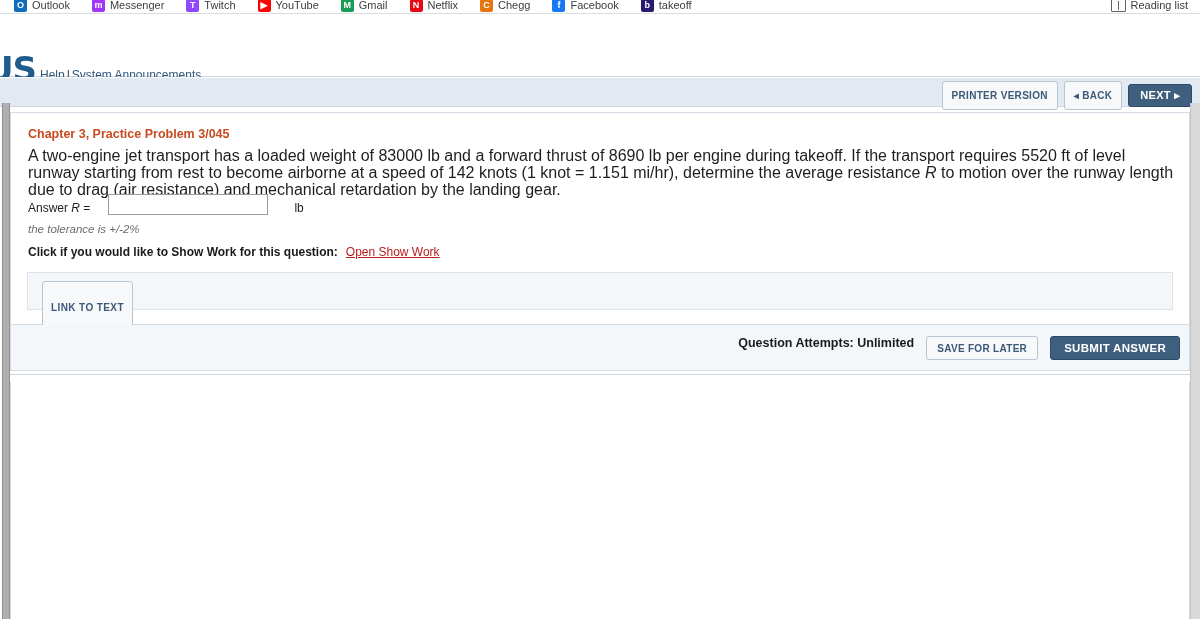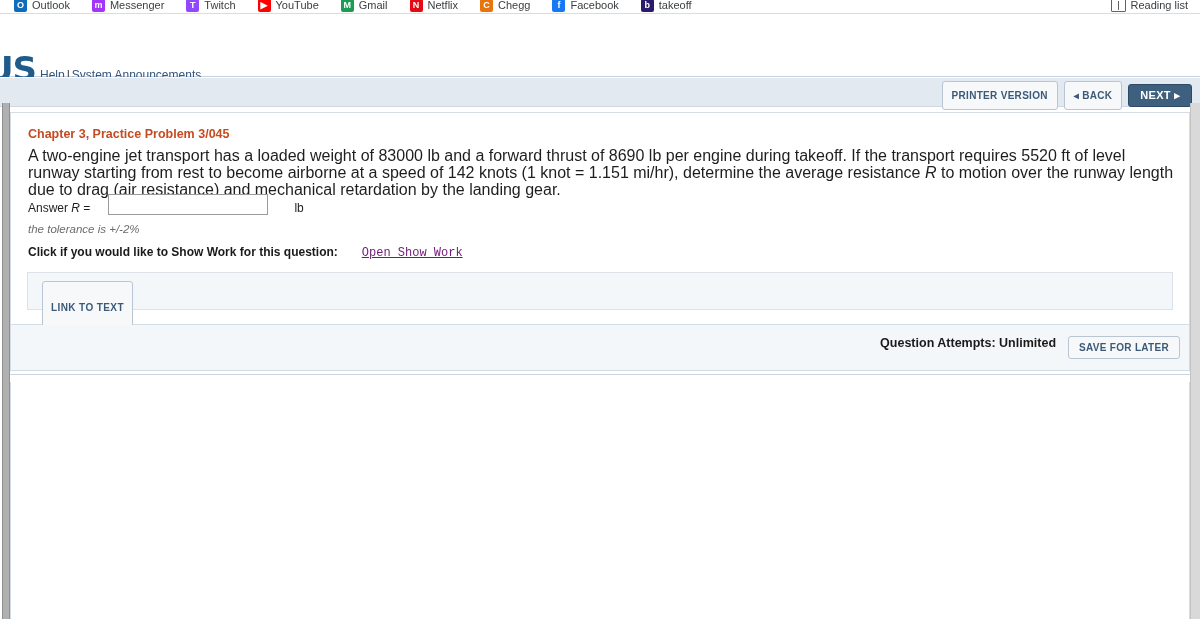--- a/index.html
+++ b/index.html
@@ -228,26 +228,25 @@
     color: #6d6d6d;
   }
   .showwork-row {
     position: absolute;
     left: 17px; top: 132px;
     font-size: 12px;
     font-weight: bold;
     color: #1a1a1a;
   }
   .showwork-link {
-    margin-left: 24px;
+    margin-left: 8px;
     font-weight: normal;
-    color: #701a75;
+    color: #b91c1c;
     text-decoration: underline;
     cursor: pointer;
-    font-family: Liberation Mono, monospace;
   }
 
   .link-panel {
     position: absolute;
     left: 16px; top: 159px;
     width: 1146px;
     height: 38px;
     background: #f4f7fa;
     border: 1px solid #dbe2ea;
     box-sizing: border-box;
@@ -426,20 +425,21 @@
 
   <div class="link-panel">
     <button class="link-to-text">LINK TO TEXT</button>
   </div>
 </div>
 
 <div class="action-bar">
   <div class="action-inner">
     <span class="attempts">Question Attempts: Unlimited</span>
     <button class="btn btn-save">SAVE FOR LATER</button>
+    <button class="btn btn-submit">SUBMIT ANSWER</button>
   </div>
 </div>
 
 <div class="divider" style="left:10px; top:374px; width:1180px;"></div>
 <div class="divider" style="left:10px; top:382px; width:1180px;"></div>
 <div class="lower-pane"></div>
 
 <div class="left-rail"></div>
 <div class="right-rail"></div>
 

